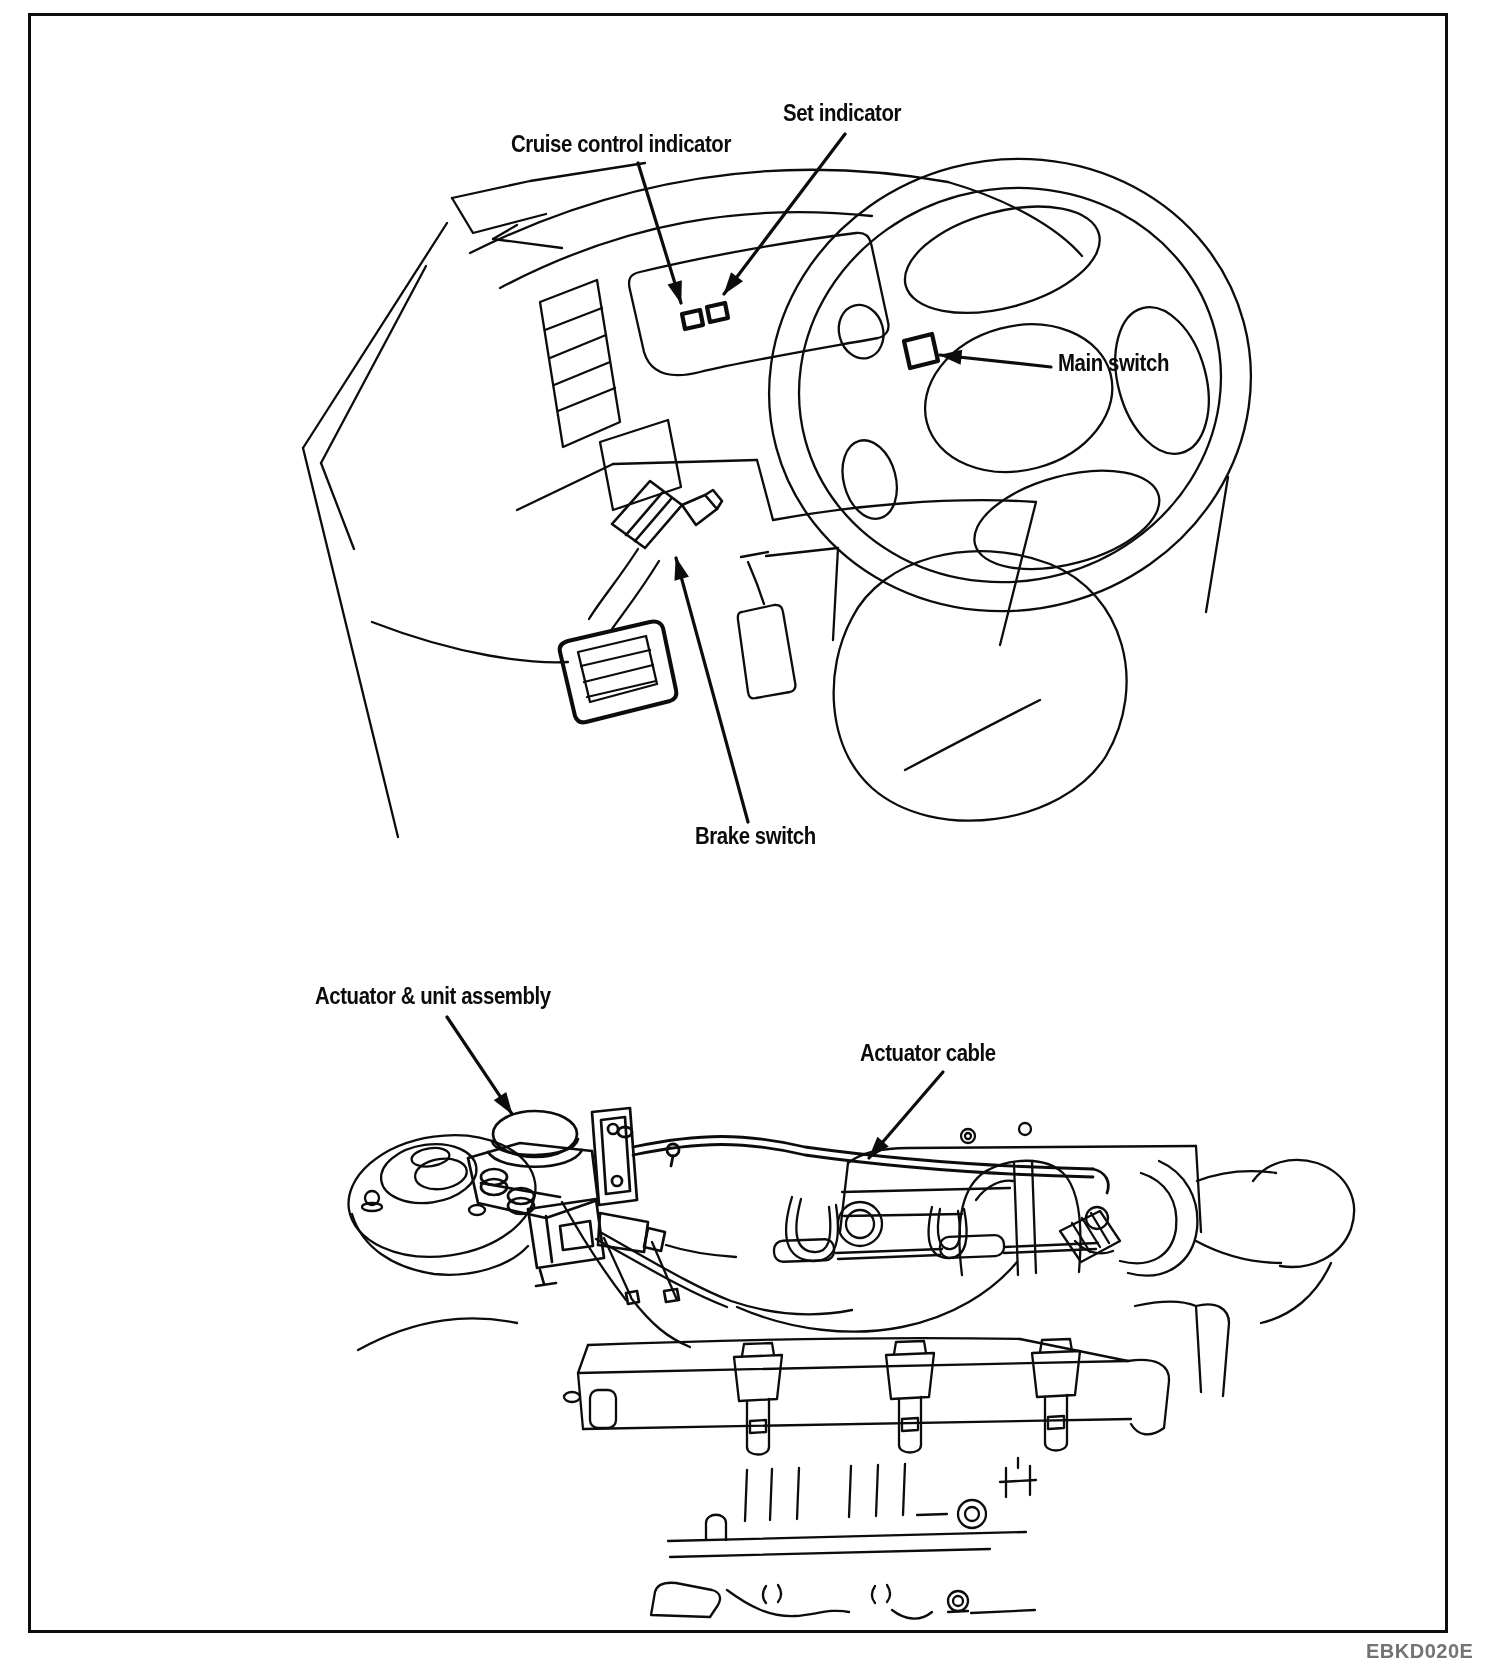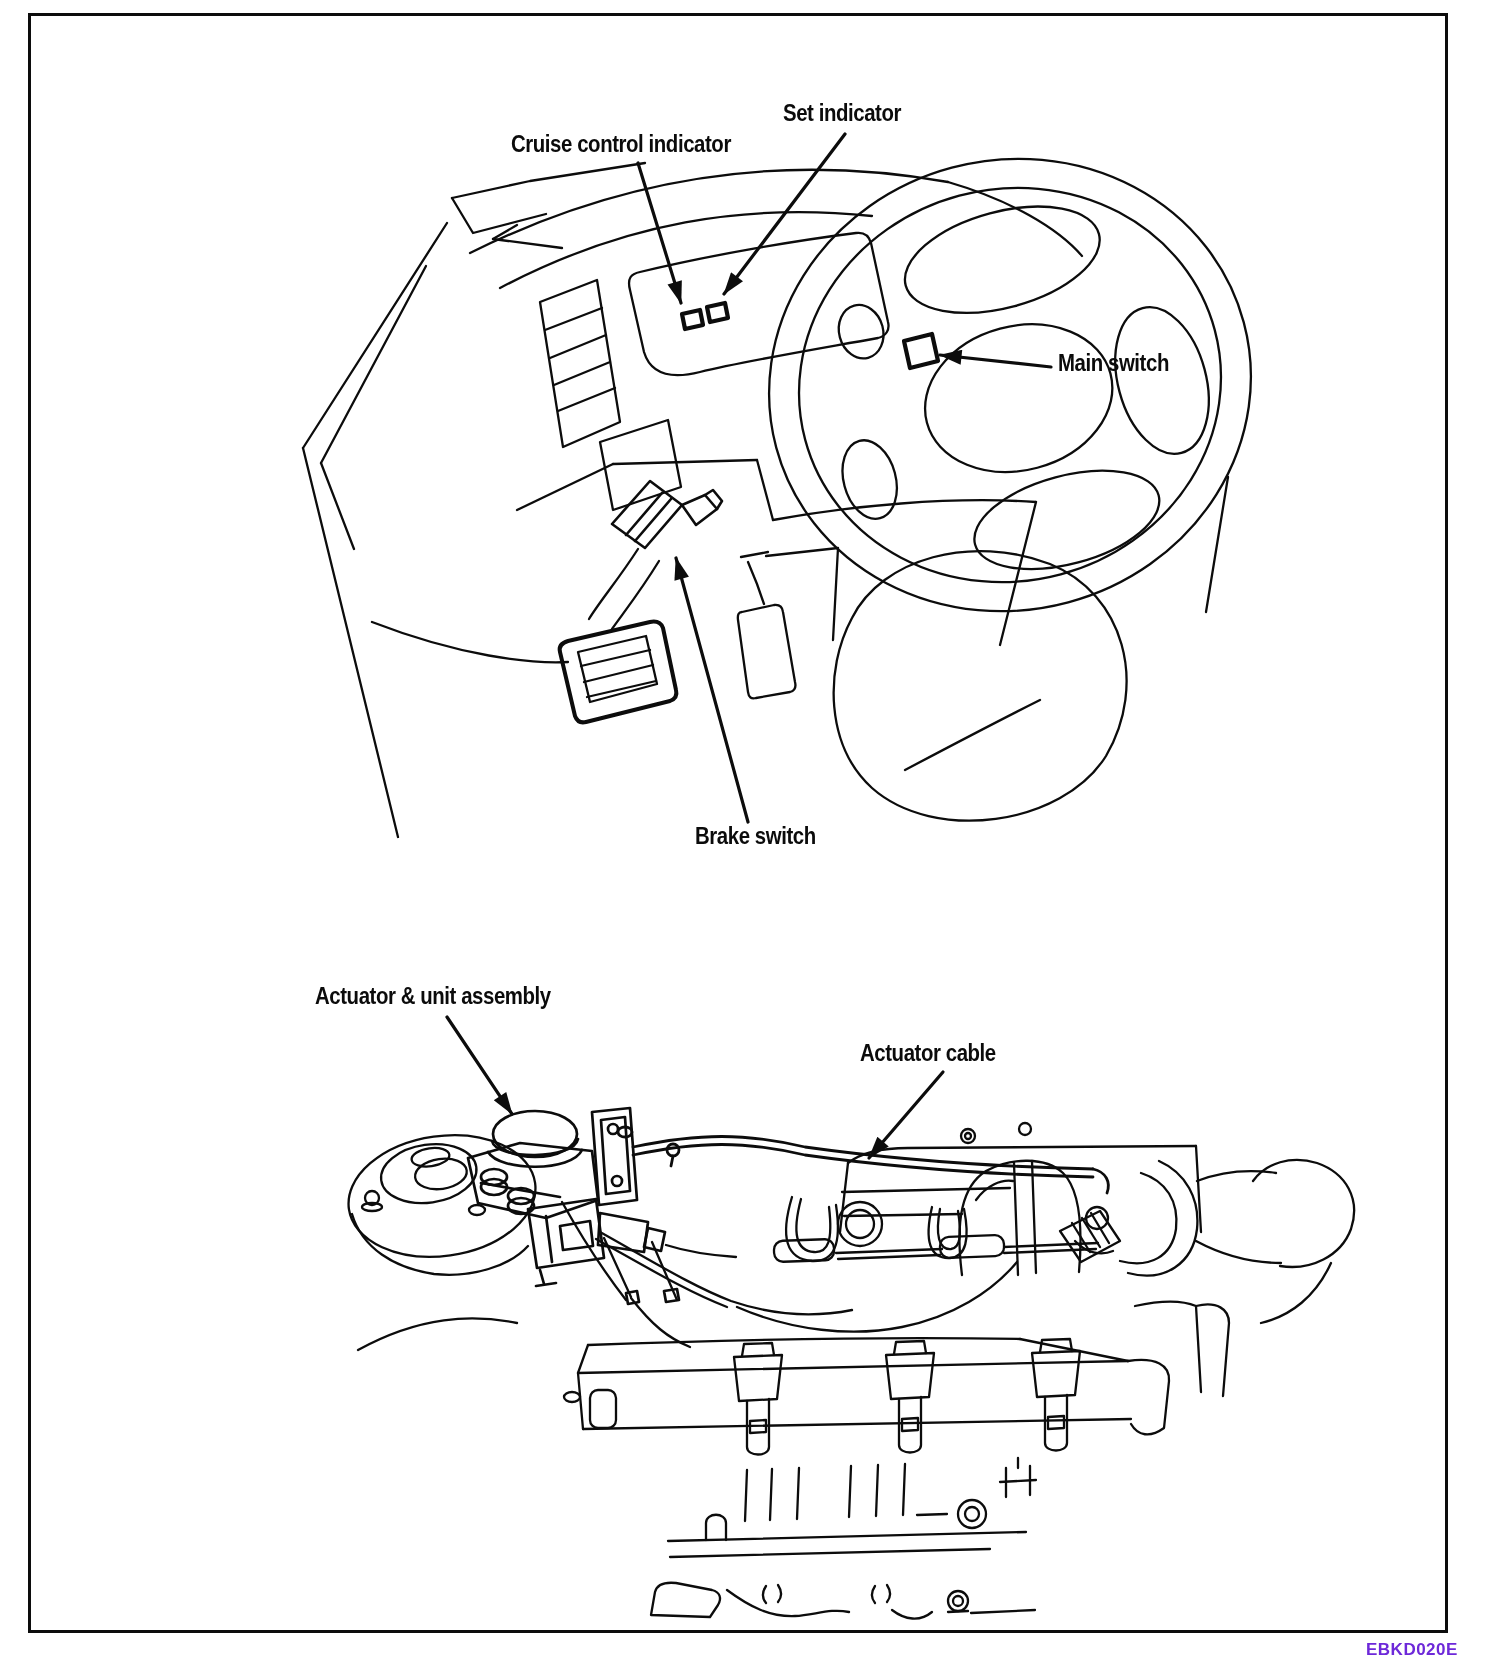--- a/index.html
+++ b/index.html
@@ -28,23 +28,23 @@
     color:#0b0b0b;
     white-space:nowrap;
     transform:scaleX(0.85);
     transform-origin:0 0;
     line-height:1;
   }
   .code{
     position:absolute;
     left:1366px;top:1640px;
     font-weight:bold;
-    font-size:17px;
+    font-size:20px;
     letter-spacing:0.5px;
-    color:#6d28d9;
+    color:#737373;
     white-space:nowrap;
   }
 </style>
 </head>
 <body>
 
 <div class="page">
 
   <div class="figure-border"></div>
 

